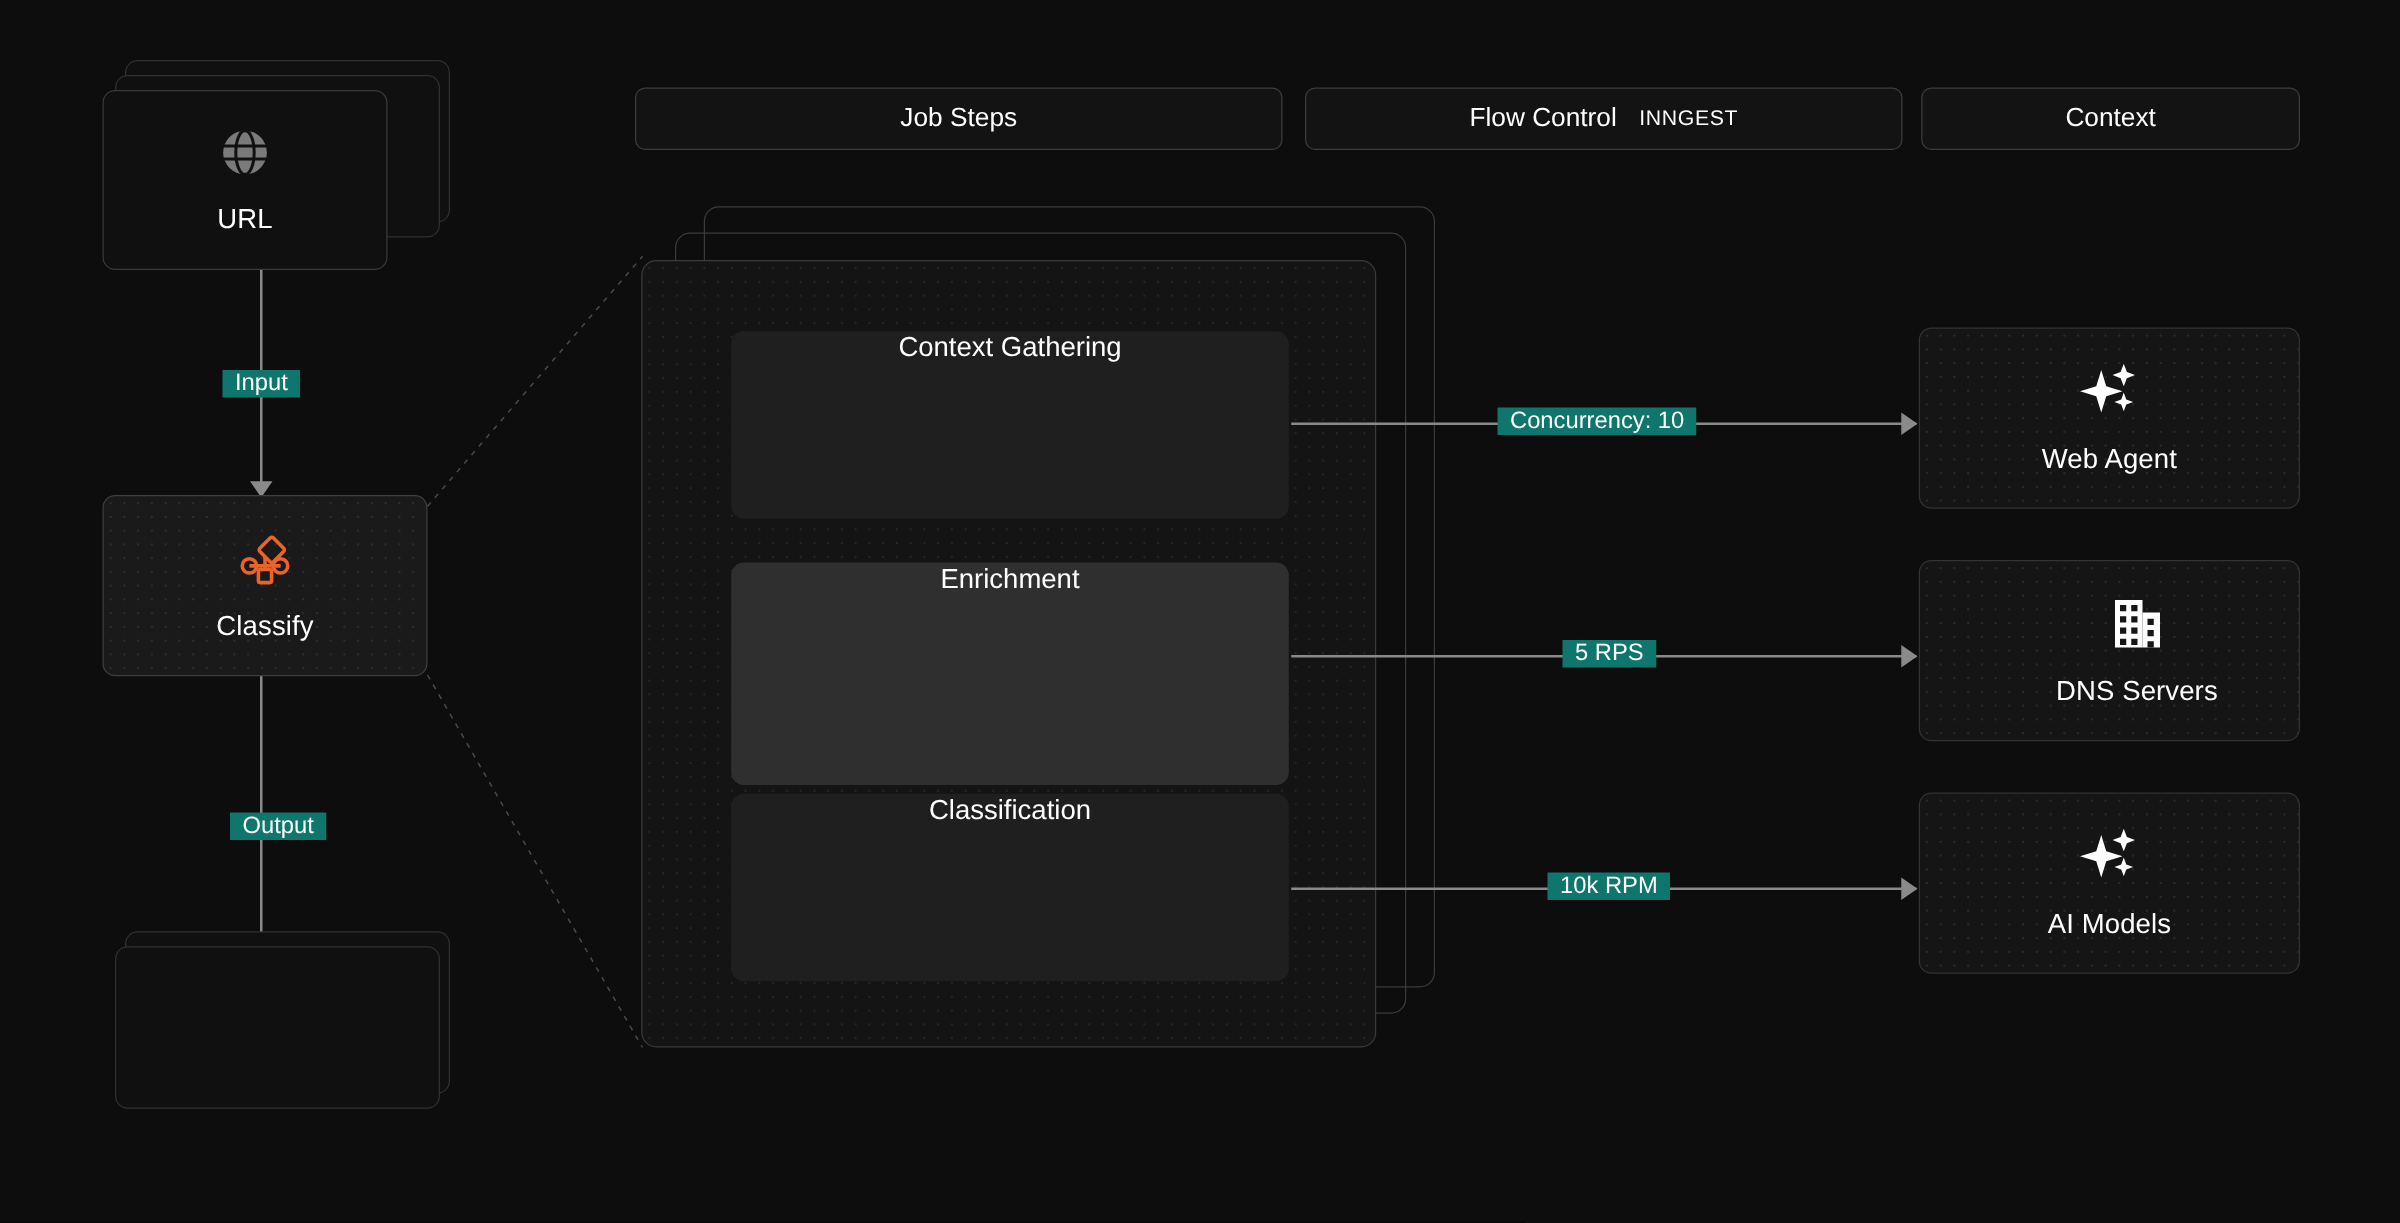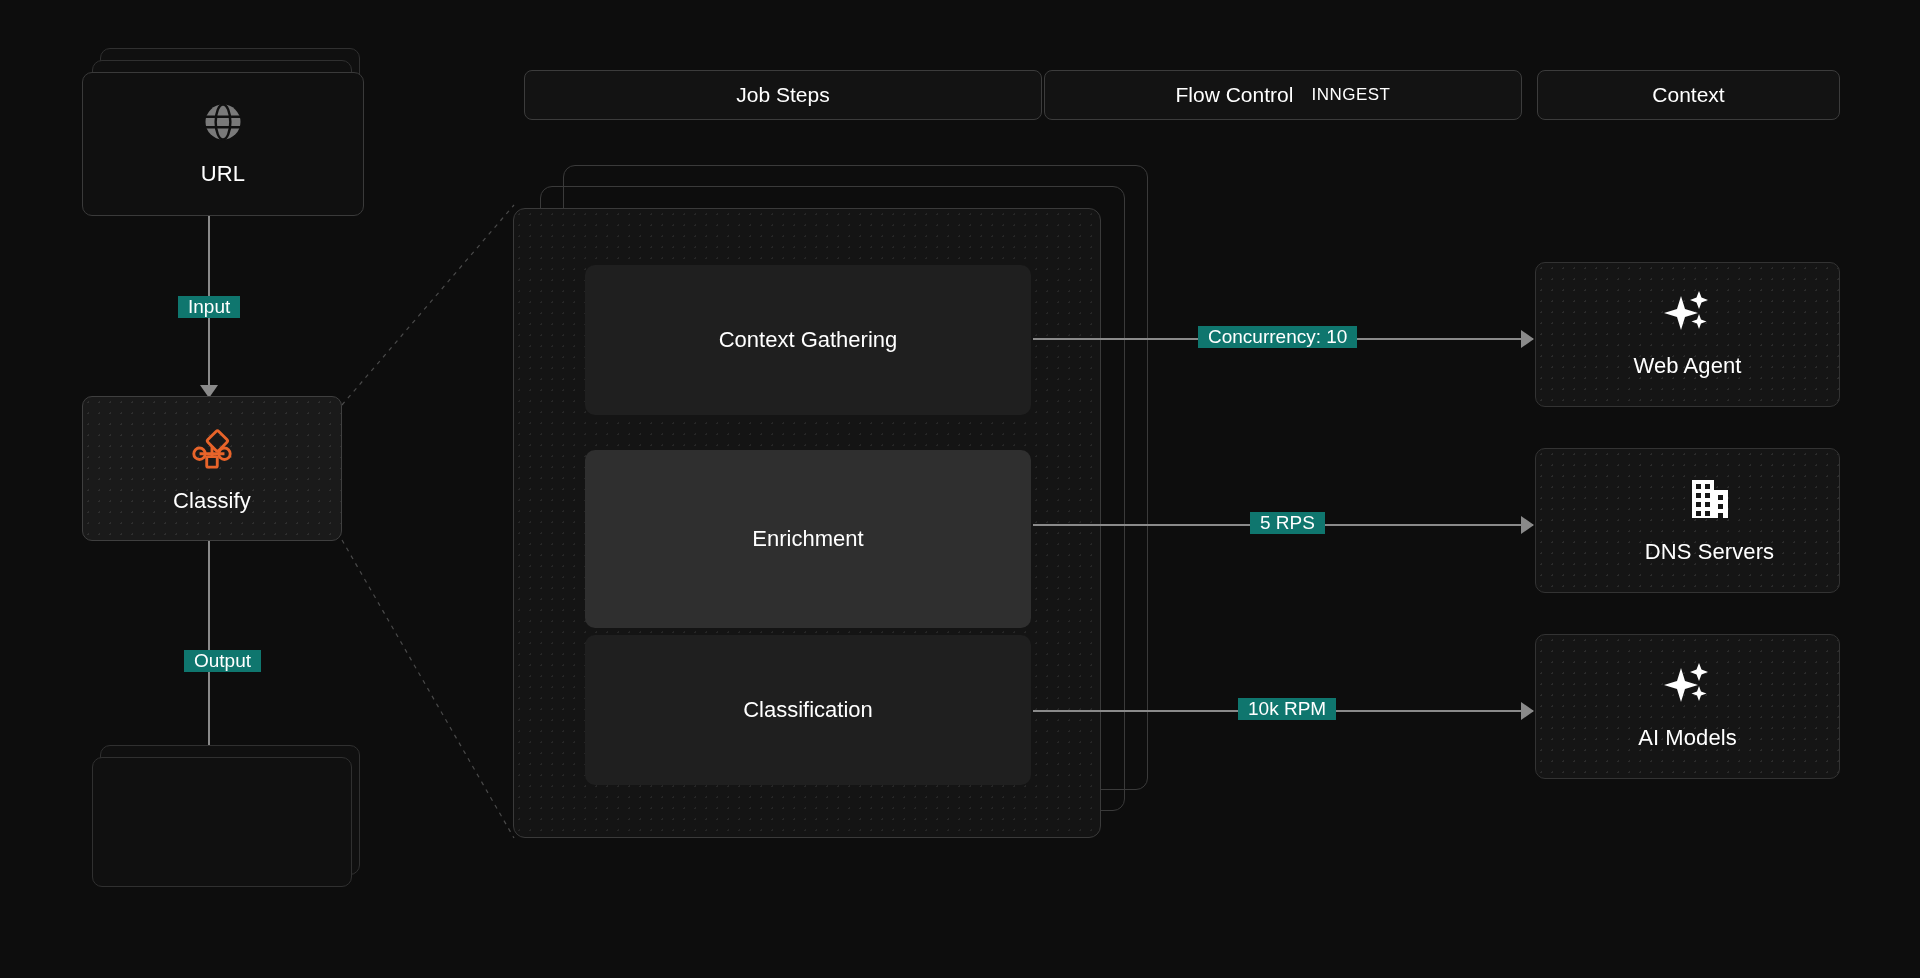--- a/index.html
+++ b/index.html
@@ -109,21 +109,21 @@
   .panel.front {
     background-color: #141414;
     background-image: radial-gradient(#262626 1px, transparent 1px);
     background-size: 11px 11px;
   }
   .step {
     position: absolute;
     border-radius: 10px;
     background: #1f1f1f;
     display: flex;
-    align-items: center;
+    align-items: flex-start;
     justify-content: center;
   }
   .step.highlight { background: #2f2f2f; }
   .step-text { color: #ffffff; font-size: 22px; }
 
   
   .resource {
     position: absolute;
     left: 1535px;
     width: 305px;
@@ -146,36 +146,36 @@
     left: 0; top: 0;
     width: 1920px; height: 978px;
     pointer-events: none;
   }
 </style>
 </head>
 <body>
 
 <div id="stage">
 
-  <div class="tab" style="left:508px; width:518px;margin-left:16px;">
+  <div class="tab" style="left:508px; width:518px;">
     <span class="tab-text">Job Steps</span>
   </div>
 
   <div class="tab" style="left:1044px; width:478px;">
     <span class="tab-text">Flow Control</span>
     <span class="brand">INNGEST</span>
   </div>
 
   <div class="tab" style="left:1537px; width:303px;">
     <span class="tab-text">Context</span>
   </div>
 
   <div class="stack-shadow" style="left:100px; top:48px; width:260px; height:130px;"></div>
   <div class="stack-shadow" style="left:92px; top:60px; width:260px; height:130px;"></div>
-  <div class="node" style="left:82px; top:72px; width:282px; height:144px;">
+  <div class="node" style="left:82px; top:72px; width:228px; height:144px;">
     <span>
       <svg width="42" height="42" viewBox="0 0 24 24">
         <circle cx="12" cy="12" r="10" fill="#7a7a7a"></circle>
         <ellipse cx="12" cy="12" rx="4.2" ry="10" fill="none" stroke="#111" stroke-width="1.4"></ellipse>
         <path d="M2 9 h20 M2 15 h20" stroke="#111" stroke-width="1.4"></path>
       </svg>
     </span>
     <span class="label">URL</span>
   </div>
 

